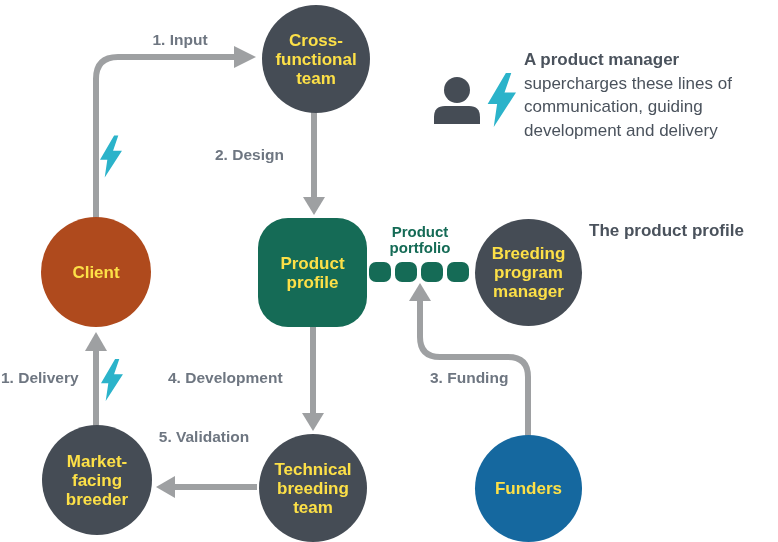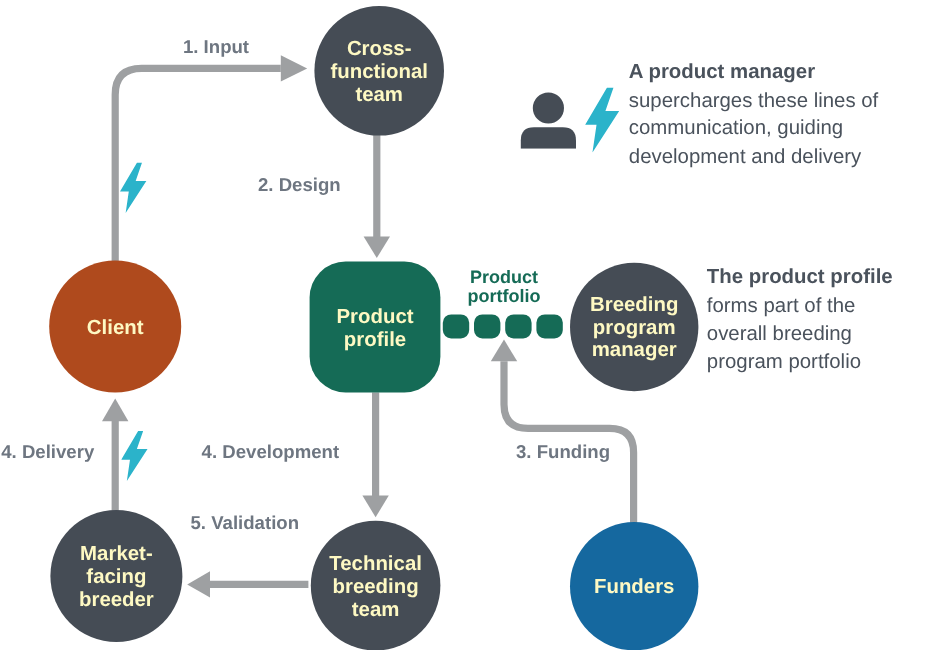--- a/index.html
+++ b/index.html
@@ -5,21 +5,21 @@
   html,body { margin:0; padding:0; background:#ffffff; }
   .stage {
     position:relative; width:778px; height:542px; background:#ffffff;
     font-family:"Liberation Sans", sans-serif; overflow:hidden;
   }
   svg.layer { position:absolute; left:0; top:0; }
 
   .node {
     position:absolute; border-radius:50%;
     display:flex; align-items:center; justify-content:center;
-    text-align:center; color:#fef9c3; font-weight:bold;
+    text-align:center; color:#fde047; font-weight:bold;
     font-size:17px; line-height:19px; white-space:pre-line;
   }
   .node.gray   { background:#454C55; }
   .node.orange { background:#AF4A1D;justify-content:center; }
   .node.blue   { background:#15689F; }
   .node.teal   { background:#156B56; border-radius:30px; }
 
   .step-label {
     position:absolute; color:#6E7681; font-weight:bold;
     font-size:15.5px; line-height:17px; white-space:nowrap;
@@ -102,21 +102,21 @@
 
   <div class="node blue" style="left:475px; top:435px; width:107px; height:107px">
     <span>Funders</span>
   </div>
 
   <div class="step-label" style="left:140px; top:31px; width:80px; text-align:center">1. Input</div>
   <div class="step-label" style="left:215px; top:146px; width:84px; ">2. Design</div>
   <div class="step-label" style="left:430px; top:369px">3. Funding</div>
   <div class="step-label" style="left:168px; top:369px; width:132px; ">4. Development</div>
   <div class="step-label" style="left:153px; top:428px; width:102px; text-align:center">5. Validation</div>
-  <div class="step-label" style="left:1px; top:369px">4. Delivery</div>
+  <div class="step-label" style="left:1px; top:369px">1. Delivery</div>
 
   <div class="portfolio-label" style="left:370px; top:224px; width:100px">Product
 portfolio</div>
 
   <svg class="layer" style="left:100px; top:135px" width="23" height="43" viewBox="0 0 22 40">
     <path d="M13.5 0 L0 23 L7 23 L4.5 40 L21 14.5 L12.5 14.5 L17.5 0 Z" fill="#2BB3CA"></path>
   </svg>
   <svg class="layer" style="left:101px; top:357px" width="23" height="46" viewBox="0 0 22 40">
     <path d="M13.5 0 L0 23 L7 23 L4.5 40 L21 14.5 L12.5 14.5 L17.5 0 Z" fill="#2BB3CA"></path>
   </svg>
@@ -131,18 +131,15 @@
 
   <div class="annotation" style="left:524px; top:48px; width:256px">
     <span class="lead">A product manager</span>
     <span class="rest">supercharges these lines of
 communication, guiding
 development and delivery</span>
   </div>
 
   <div class="annotation" style="left:589px; top:219px; width:195px">
     <span class="lead">The product profile</span>
-    <span class="rest">forms part of the
-overall breeding
-program portfolio</span>
   </div>
 
 </div>
 
 </body></html>

